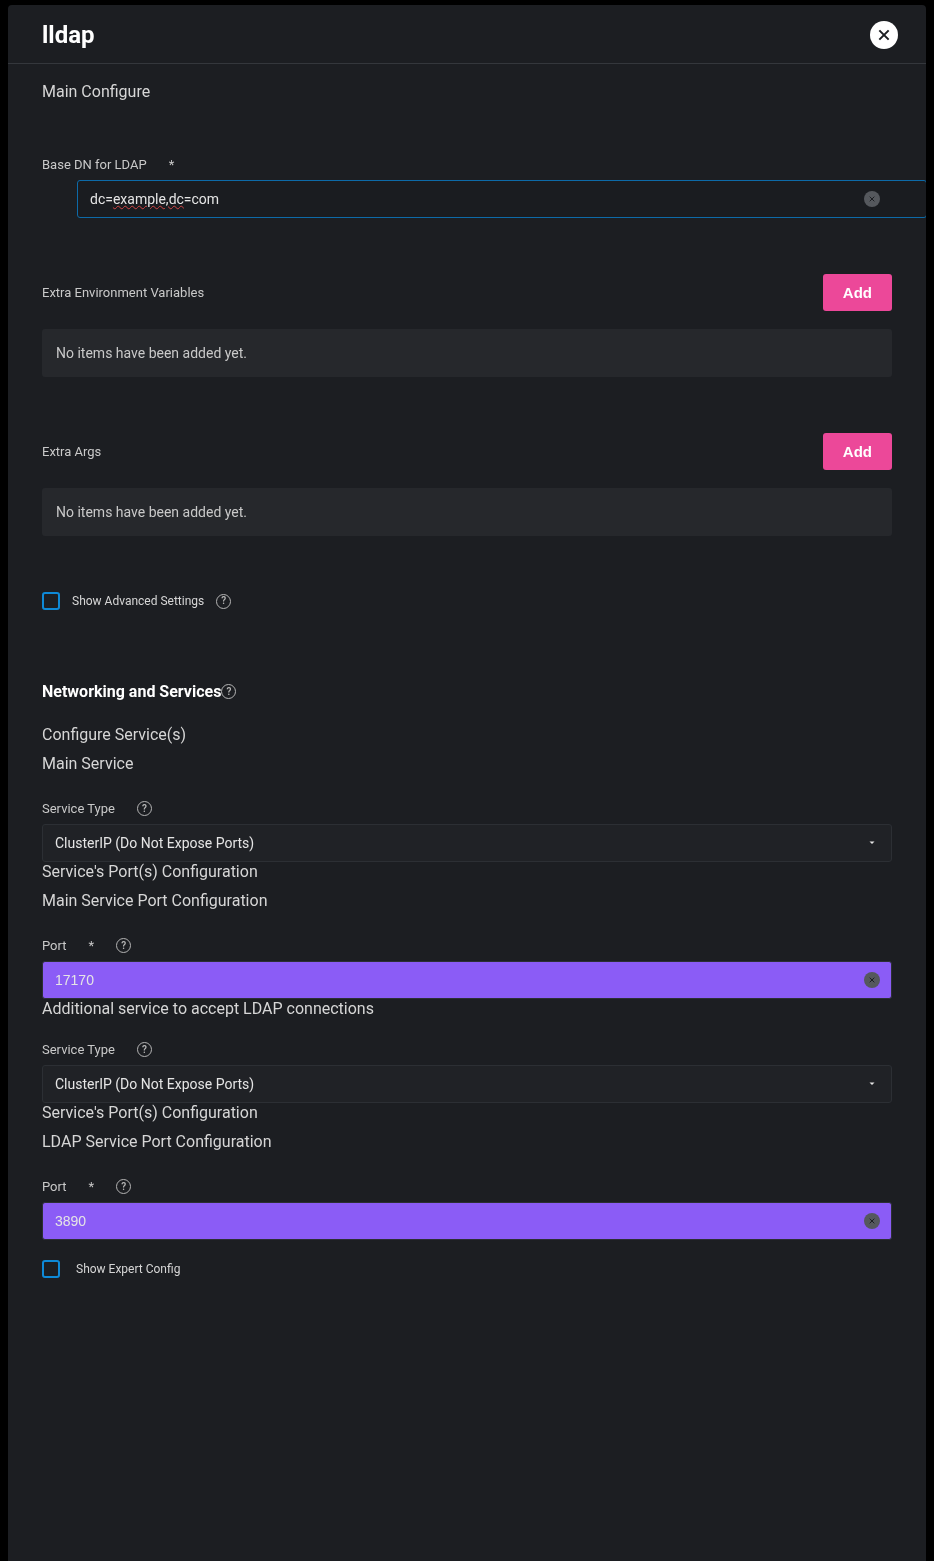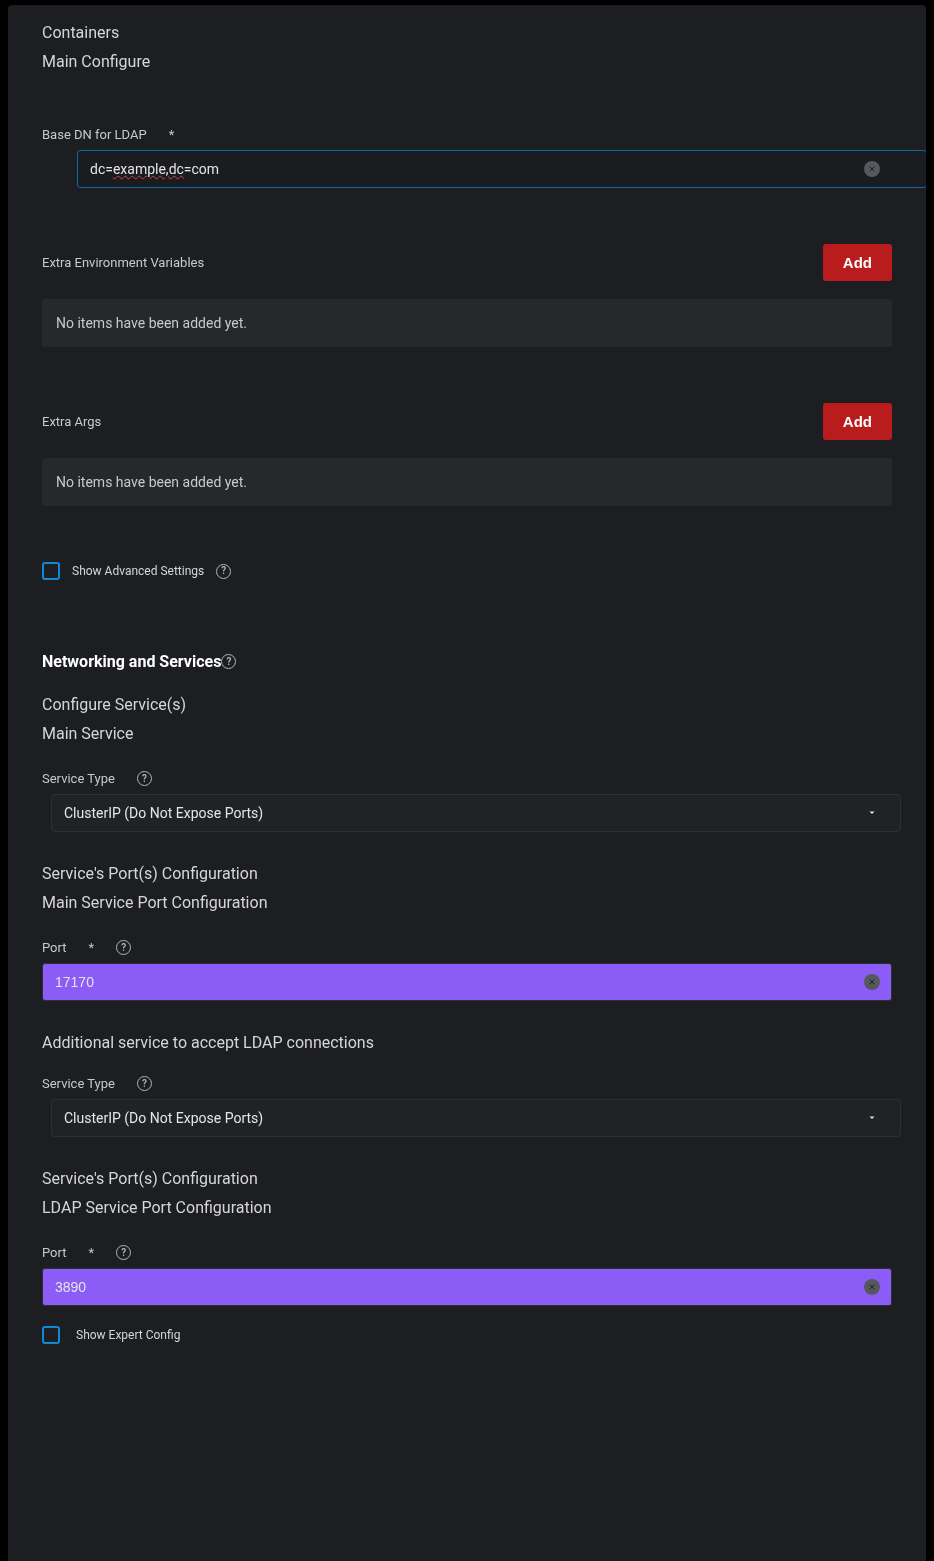--- a/index.html
+++ b/index.html
@@ -147,21 +147,21 @@
   }
   .list-header {
     display: flex;
     justify-content: space-between;
     align-items: center;
   }
   .list-header .field-label {
     margin-bottom: 0;
   }
   .add-btn {
-    background: #b91c1c;
+    background: #ec4899;
     color: #fff;
     font-size: 15px;
     font-weight: 600;
     padding: 10px 20px;
     border: none;
     border-radius: 3px;
     cursor: pointer;
   }
   .empty-box {
     background: #26282c;
@@ -207,46 +207,52 @@
   }
   .select-input {
     width: 100%;
     background: #202226;
     border: 1px solid #2c2f34;
     color: #e5e5e5;
     font-size: 14px;
     padding: 10px 40px 10px 12px;
     border-radius: 3px;
     cursor: pointer;
-    margin-left: 9px;
   }
   .dropdown-arrow {
     position: absolute;
     right: 14px;
     top: 50%;
     transform: translateY(-50%);
   }
   .dropdown-arrow svg {
     width: 12px;
     height: 12px;
     fill: #e5e5e5;
   }
   .spacer-28 { margin-top: 28px; }
   .spacer-24 { margin-top: 24px; }
-  .spacer-32 { margin-top: 32px; }
+  .spacer-32 { }
 </style>
 </head>
 <body>
 
 <div class="modal">
 
+  <div class="modal-header">
+    <div class="modal-title">lldap</div>
+    <div class="close-btn">
+      <svg viewBox="0 0 24 24" fill="none">
+          <path d="M5 5 L19 19 M19 5 L5 19"></path>
+        </svg>
+    </div>
+  </div>
 
   <div class="modal-body">
 
-    <div class="sub-heading">Containers</div>
     <div class="sub-heading">Main Configure</div>
 
     <div class="field-block">
       <div class="field-label">
         <span>Base DN for LDAP</span>
         <span class="req">*</span>
       </div>
       <div class="text-input-wrap">
         <div class="text-input focused" style="display:flex;align-items:center;">
           <span>dc=</span>

